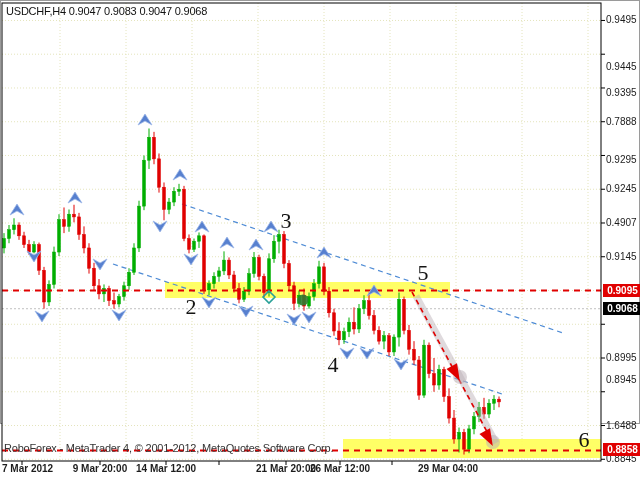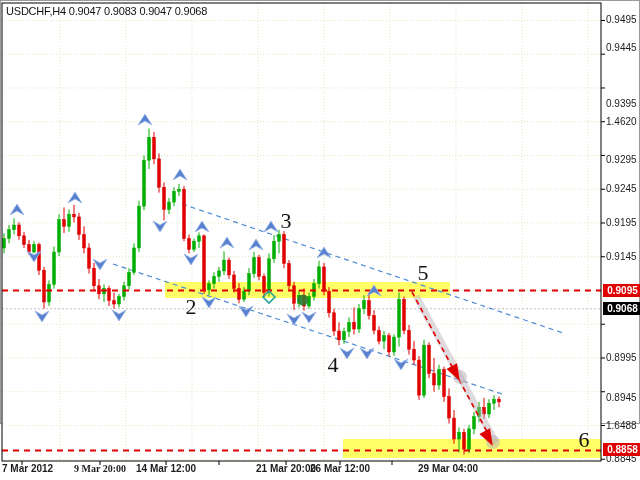--- a/index.html
+++ b/index.html
@@ -302,39 +302,40 @@
       <line x1="601" y1="459.27500000000015" x2="605" y2="459.27500000000015" stroke="#000"></line>
       <line x1="22" y1="461" x2="22" y2="465" stroke="#000"></line>
       <line x1="100" y1="461" x2="100" y2="465" stroke="#000"></line>
       <line x1="166" y1="461" x2="166" y2="465" stroke="#000"></line>
       <line x1="219" y1="461" x2="219" y2="465" stroke="#000"></line>
       <line x1="286" y1="461" x2="286" y2="465" stroke="#000"></line>
       <line x1="340" y1="461" x2="340" y2="465" stroke="#000"></line>
       <line x1="392" y1="461" x2="392" y2="465" stroke="#000"></line>
     </svg>
   <span class="ovl chart-title">USDCHF,H4  0.9047 0.9083 0.9047 0.9068</span>
+  <span class="ovl copyright">RoboForex - MetaTrader 4, © 2001-2012, MetaQuotes Software Corp.</span>
   <div id="overlays">
       <span class="ovl px-label" style="top: 20.46px;">0.9495</span>
-      <span class="ovl px-label" style="top: 48px;">0.9445</span>
-      <span class="ovl px-label" style="top: 104px;">0.9395</span>
-      <span class="ovl px-label" style="top: 121.725px;">1.4620</span>
+      <span class="ovl px-label" style="top: 67px;">0.9445</span>
+      <span class="ovl px-label" style="top: 93px;">0.9395</span>
+      <span class="ovl px-label" style="top: 121.725px;">0.7888</span>
       <span class="ovl px-label" style="top: 160px;">0.9295</span>
       <span class="ovl px-label" style="top: 189.235px;">0.9245</span>
-      <span class="ovl px-label" style="top: 222.99px;">0.9195</span>
+      <span class="ovl px-label" style="top: 222.99px;">0.4907</span>
       <span class="ovl px-label" style="top: 256.745px;">0.9145</span>
       <span class="ovl px-label" style="top: 312px; margin-left: 35px;">0.9045</span>
       <span class="ovl px-label" style="top: 358.01px;">0.8995</span>
-      <span class="ovl px-label" style="top: 398px;">0.8945</span>
+      <span class="ovl px-label" style="top: 380px;">0.8945</span>
       <span class="ovl px-label" style="top: 425.52px;">1.6488</span>
       <span class="ovl px-label" style="top: 459.275px;">0.8845</span>
       <span class="ovl px-box red" style="top: 290.5px;">0.9095</span>
       <span class="ovl px-box black" style="top: 308.728px;">0.9068</span>
       <span class="ovl px-box red" style="top: 450.499px;">0.8858</span>
       <span class="ovl t-label first" style="left: 2px;">7 Mar 2012</span>
-      <span class="ovl t-label" style="left: 100px; font-family: Liberation Serif, serif;">9 Mar 20:00</span>
+      <span class="ovl t-label" style="left: 100px;">9 Mar 20:00</span>
       <span class="ovl t-label" style="left: 166px;">14 Mar 12:00</span>
       <span class="ovl t-label" style="left: 219px; margin-top: 40px;">19 Mar 04:00</span>
       <span class="ovl t-label" style="left: 286px;">21 Mar 20:00</span>
       <span class="ovl t-label" style="left: 340px;">26 Mar 12:00</span>
       <span class="ovl t-label" style="left: 408px; margin-left: 40px;">29 Mar 04:00</span>
       <span class="ovl annot" style="left: 191px; top: 307px;">2</span>
       <span class="ovl annot" style="left: 286px; top: 221px;">3</span>
       <span class="ovl annot" style="left: 333px; top: 365px;">4</span>
       <span class="ovl annot" style="left: 423px; top: 273px;">5</span>
       <span class="ovl annot" style="left: 584px; top: 440px;">6</span>

